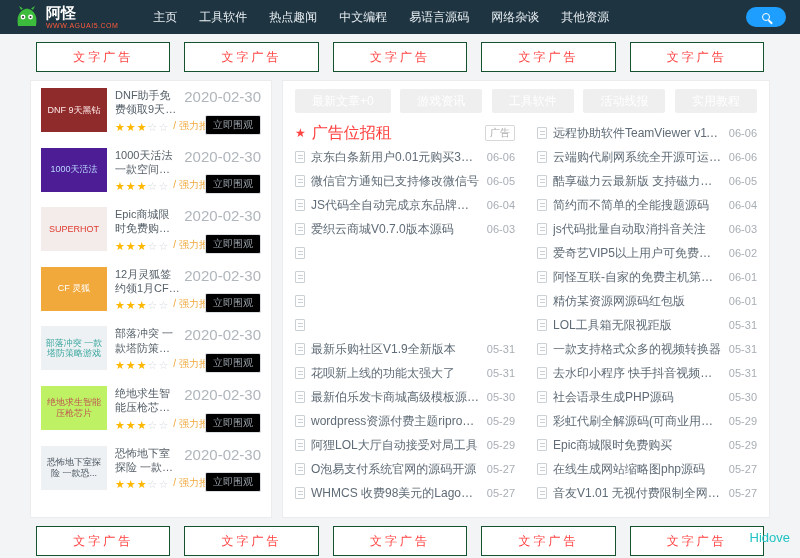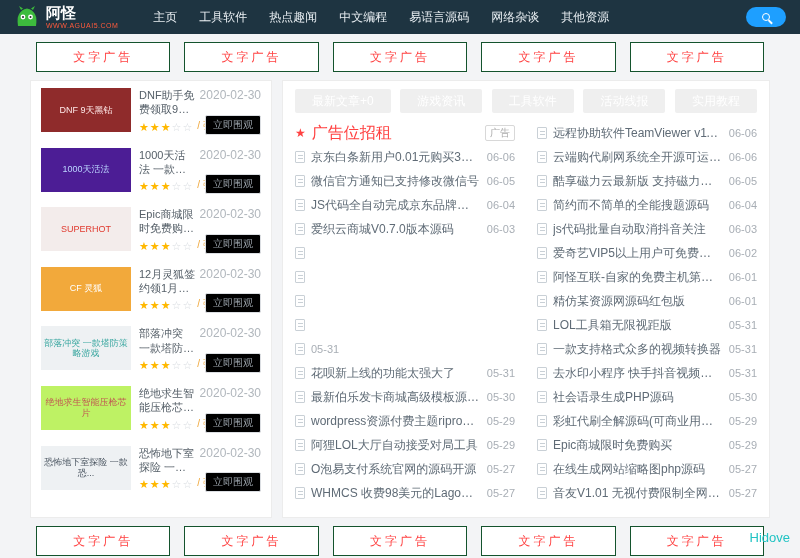--- a/index.html
+++ b/index.html
@@ -26,25 +26,25 @@
   .bottom-wrap { position:relative; }
   .watermark { position:absolute; right:10px; top:12px; color:#1fc3c3; font-size:13px; }
   
   .main { display:flex; gap:10px; padding:0 30px; height:438px; }
   .panel { background:#fff; border:1px solid #ececec; }
   
   .sidebar { width:242px; flex-shrink:0; overflow:hidden; }
   .sidebar-header { padding:9px 10px; font-size:13px; color:#333; display:flex; align-items:center; gap:6px; }
   .sidebar-header .bar { width:3px; height:13px; background:#8a9097; display:inline-block; }
   .rec-item { display:flex; gap:8px; padding:7px 10px 6px; }
-  .thumb { width:90px; height:44px; flex-shrink:0; display:flex; align-items:center; justify-content:center; font-size:9px; text-align:center; overflow:hidden; line-height:1.2; padding:2px; cursor:pointer; }
+  .thumb { width:66px; height:44px; flex-shrink:0; display:flex; align-items:center; justify-content:center; font-size:9px; text-align:center; overflow:hidden; line-height:1.2; padding:2px; cursor:pointer; }
   .rec-info { flex:1; min-width:0; position:relative; display:flex; flex-direction:column; }
   .rec-top { display:flex; gap:4px; }
   .rec-title { flex:1; font-size:11px; color:#566069; line-height:1.3; display:-webkit-box; -webkit-line-clamp:2; -webkit-box-orient:vertical; overflow:hidden; cursor:pointer; }
-  .rec-date { font-size:12px; color:#b0b6bc; white-space:nowrap; }
+  .rec-date { font-size:15px; color:#b0b6bc; white-space:nowrap; }
   .rec-meta { margin-top:auto; display:flex; align-items:center; padding-right:56px; }
   .stars i { font-style:normal; color:#ffb800; letter-spacing:1px; font-size:11px; }
   .stars .empty { color:#d8dce0; }
   .rec-rating { color:#f0a83c; font-size:10px; margin-left:4px; white-space:nowrap; }
   .watch-btn { position:absolute; right:0; bottom:0; font-size:10px; color:#98a0a8; background:#000000; border:1px solid #dcdfe3; border-radius:2px; padding:2px 7px; cursor:pointer; white-space:nowrap;margin-left:7px; }
   
   .content { flex:1; min-width:0; padding:8px 12px; overflow:hidden; }
   .tabs { display:flex; justify-content:space-between; margin-bottom:8px; }
   .tab-btn { height:24px; padding:0 17px; border:none; border-radius:2px; color:#fff; font-size:12px; cursor:pointer; white-space:nowrap; }
   .lists { display:flex; gap:22px; }
@@ -286,20 +286,21 @@
               <span class="art-title"></span>
               <span class="art-date"></span>
             </div>
             <div class="art-row">
               <span class="doc-icon"></span>
               <span class="art-title"></span>
               <span class="art-date"></span>
             </div>
             <div class="art-row">
               <span class="doc-icon"></span>
+              <span class="art-title">最新乐购社区V1.9全新版本</span>
               <span class="art-date">05-31</span>
             </div>
             <div class="art-row">
               <span class="doc-icon"></span>
               <span class="art-title">花呗新上线的功能太强大了</span>
               <span class="art-date">05-31</span>
             </div>
             <div class="art-row">
               <span class="doc-icon"></span>
               <span class="art-title">最新伯乐发卡商城高级模板源码 无后门</span>

